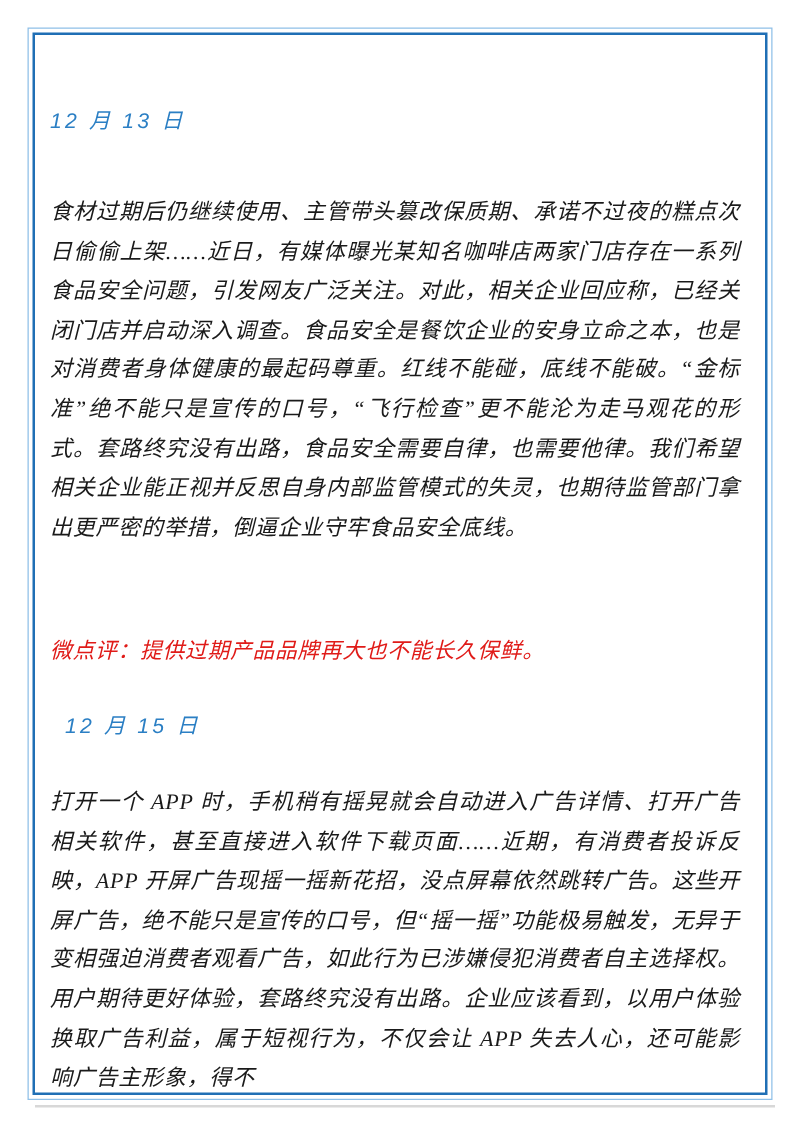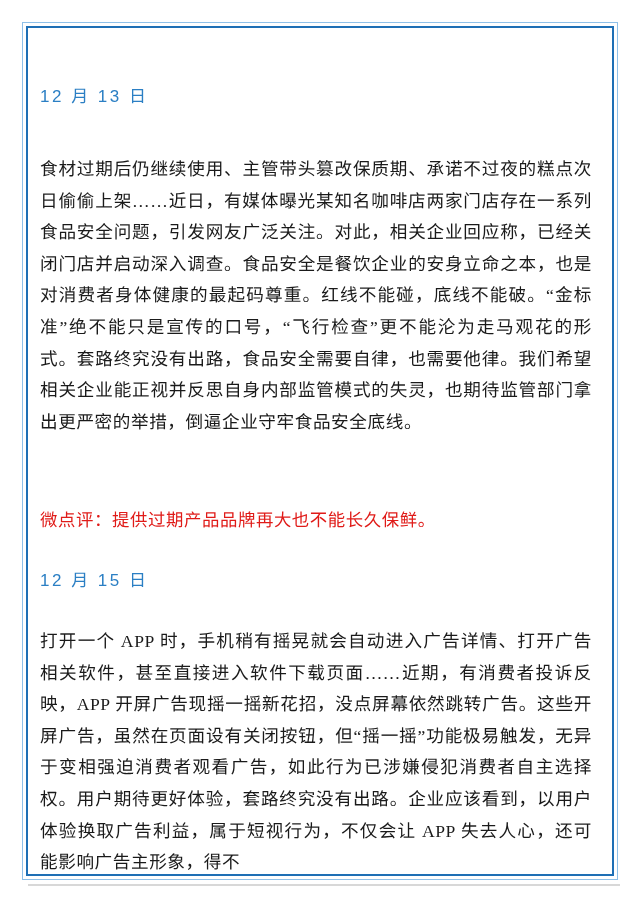--- a/index.html
+++ b/index.html
@@ -15,20 +15,21 @@
     overflow: hidden;
   }
 
   
   .page {
     position: relative;
     width: 640px;
     height: 905px;
     background: #ffffff;
     box-sizing: border-box;
+    font-style: italic;
   }
 
   
   .frame-outer {
     position: absolute;
     left: 22px;
     top: 22px;
     width: 596px;
     height: 858px;
     border: 1px solid #8fc0e8;
@@ -94,21 +95,21 @@
     letter-spacing: 0.6px;
     font-family: "Liberation Serif", "DejaVu Serif", serif;
     white-space: nowrap;
     text-align: right;
   }
 
   
   .blk-date-1 { position: absolute; left: 0;  top: 56px;  }
   .blk-para-1 { position: absolute; left: 0;  top: 128px; width: 552px; }
   .blk-comment{ position: absolute; left: 0;  top: 479px; }
-  .blk-date-2 { position: absolute; left: 0;  top: 540px; text-align: center; }
+  .blk-date-2 { position: absolute; left: 12px;  top: 540px; text-align: center; }
   .blk-para-2 { position: absolute; left: 0;  top: 600px; width: 552px; }
 </style>
 </head>
 <body>
 
 <div class="page">
 
   <div class="frame-outer"></div>
   <div class="frame-inner"></div>
   <div class="frame-shade"></div>
@@ -125,17 +126,17 @@
 
     <div class="blk-comment">
       <div class="comment-text">微点评：提供过期产品品牌再大也不能长久保鲜。</div>
     </div>
 
     <div class="blk-date-2">
       <div class="date-heading">12 月 15 日</div>
     </div>
 
     <div class="blk-para-2">
-      <div class="body-text">打开一个 APP 时，手机稍有摇晃就会自动进入广告详情、打开广告相关软件，甚至直接进入软件下载页面……近期，有消费者投诉反映，APP 开屏广告现摇一摇新花招，没点屏幕依然跳转广告。这些开屏广告，虽然在页面设有关闭按钮，但“摇一摇”功能极易触发，无异于变相强迫消费者观看广告，如此行为已涉嫌侵犯消费者自主选择权。用户期待更好体验，套路终究没有出路。企业应该看到，以用户体验换取广告利益，属于短视行为，不仅会让 APP 失去人心，还可能影响广告主形象，得不</div>
+      <div class="body-text">打开一个 APP 时，手机稍有摇晃就会自动进入广告详情、打开广告相关软件，甚至直接进入软件下载页面……近期，有消费者投诉反映，APP 开屏广告现摇一摇新花招，没点屏幕依然跳转广告。这些开屏广告，绝不能只是宣传的口号，但“摇一摇”功能极易触发，无异于变相强迫消费者观看广告，如此行为已涉嫌侵犯消费者自主选择权。用户期待更好体验，套路终究没有出路。企业应该看到，以用户体验换取广告利益，属于短视行为，不仅会让 APP 失去人心，还可能影响广告主形象，得不</div>
     </div>
 
   </div>
 </div>
 
 </body></html>

